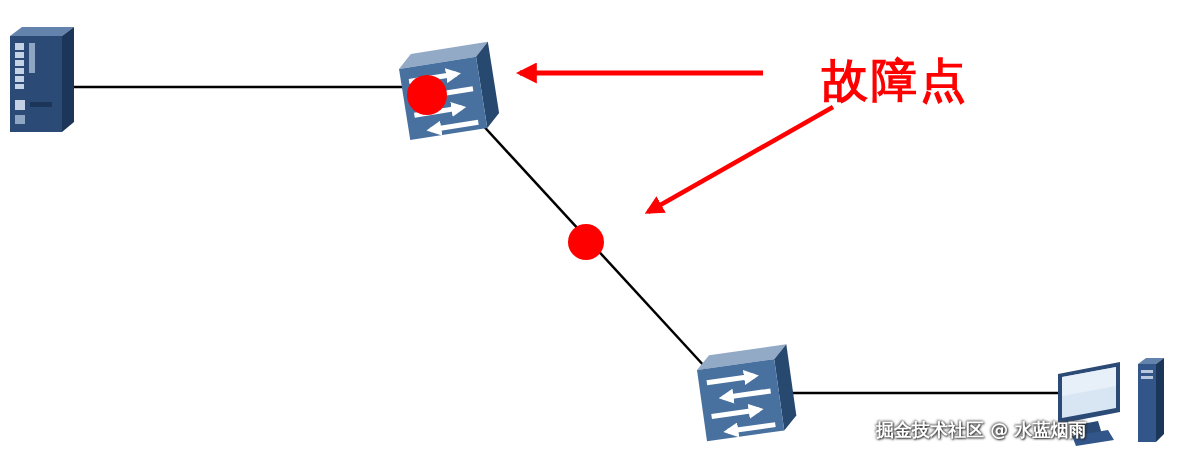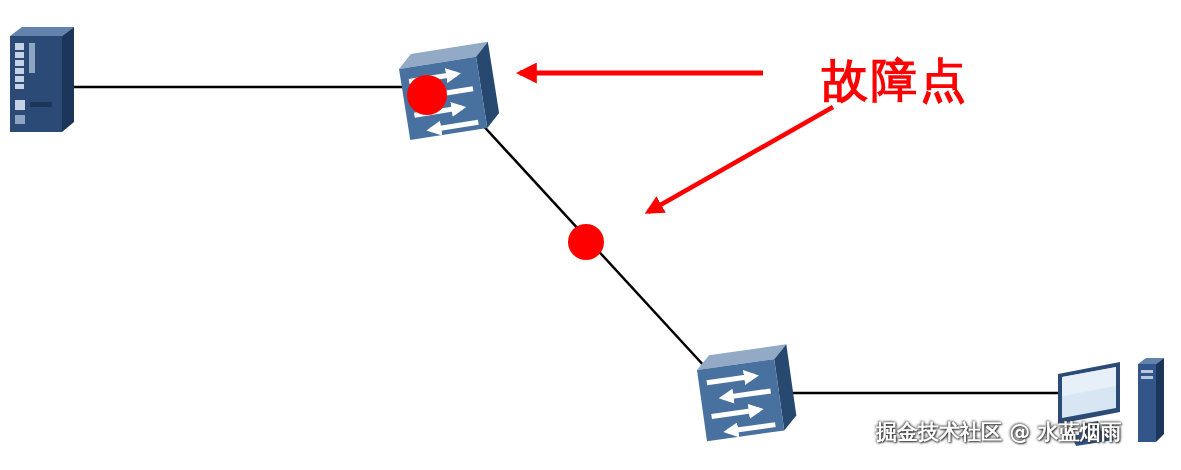--- a/index.html
+++ b/index.html
@@ -30,21 +30,21 @@
     font-weight: 700;
     color: #fe0000;
     letter-spacing: 3px;
     white-space: nowrap;
     z-index: 3;
   }
   .watermark {
     position: absolute;
     left: 876px;
     top: 418px;
-    font-size: 21px;
+    font-size: 18px;
     font-weight: 700;
     color: #ffffff;
     white-space: nowrap;
     z-index: 3;
     text-shadow: 0 0 3px rgba(40,40,40,0.9), 1px 1px 2px rgba(40,40,40,0.9), -1px -1px 2px rgba(120,120,120,0.6);
   }
 </style>
 </head>
 <body>
 

